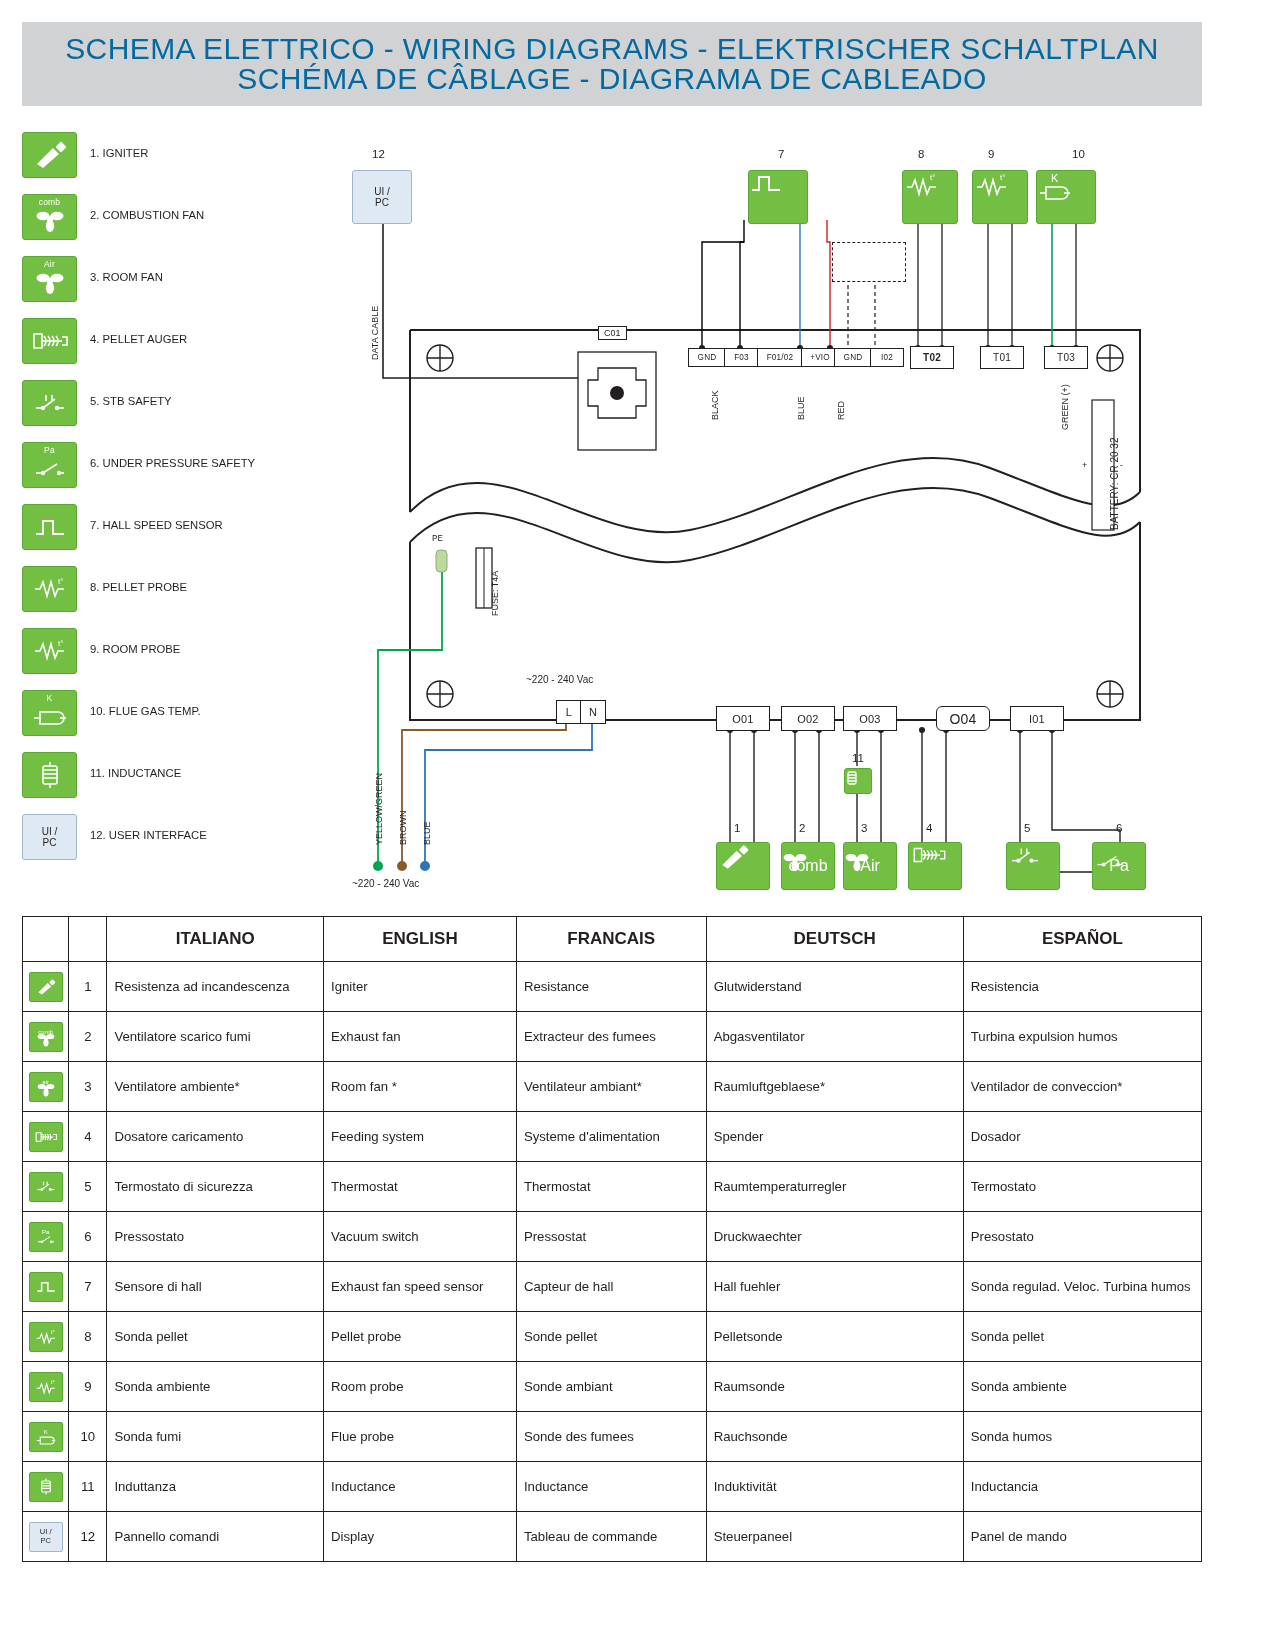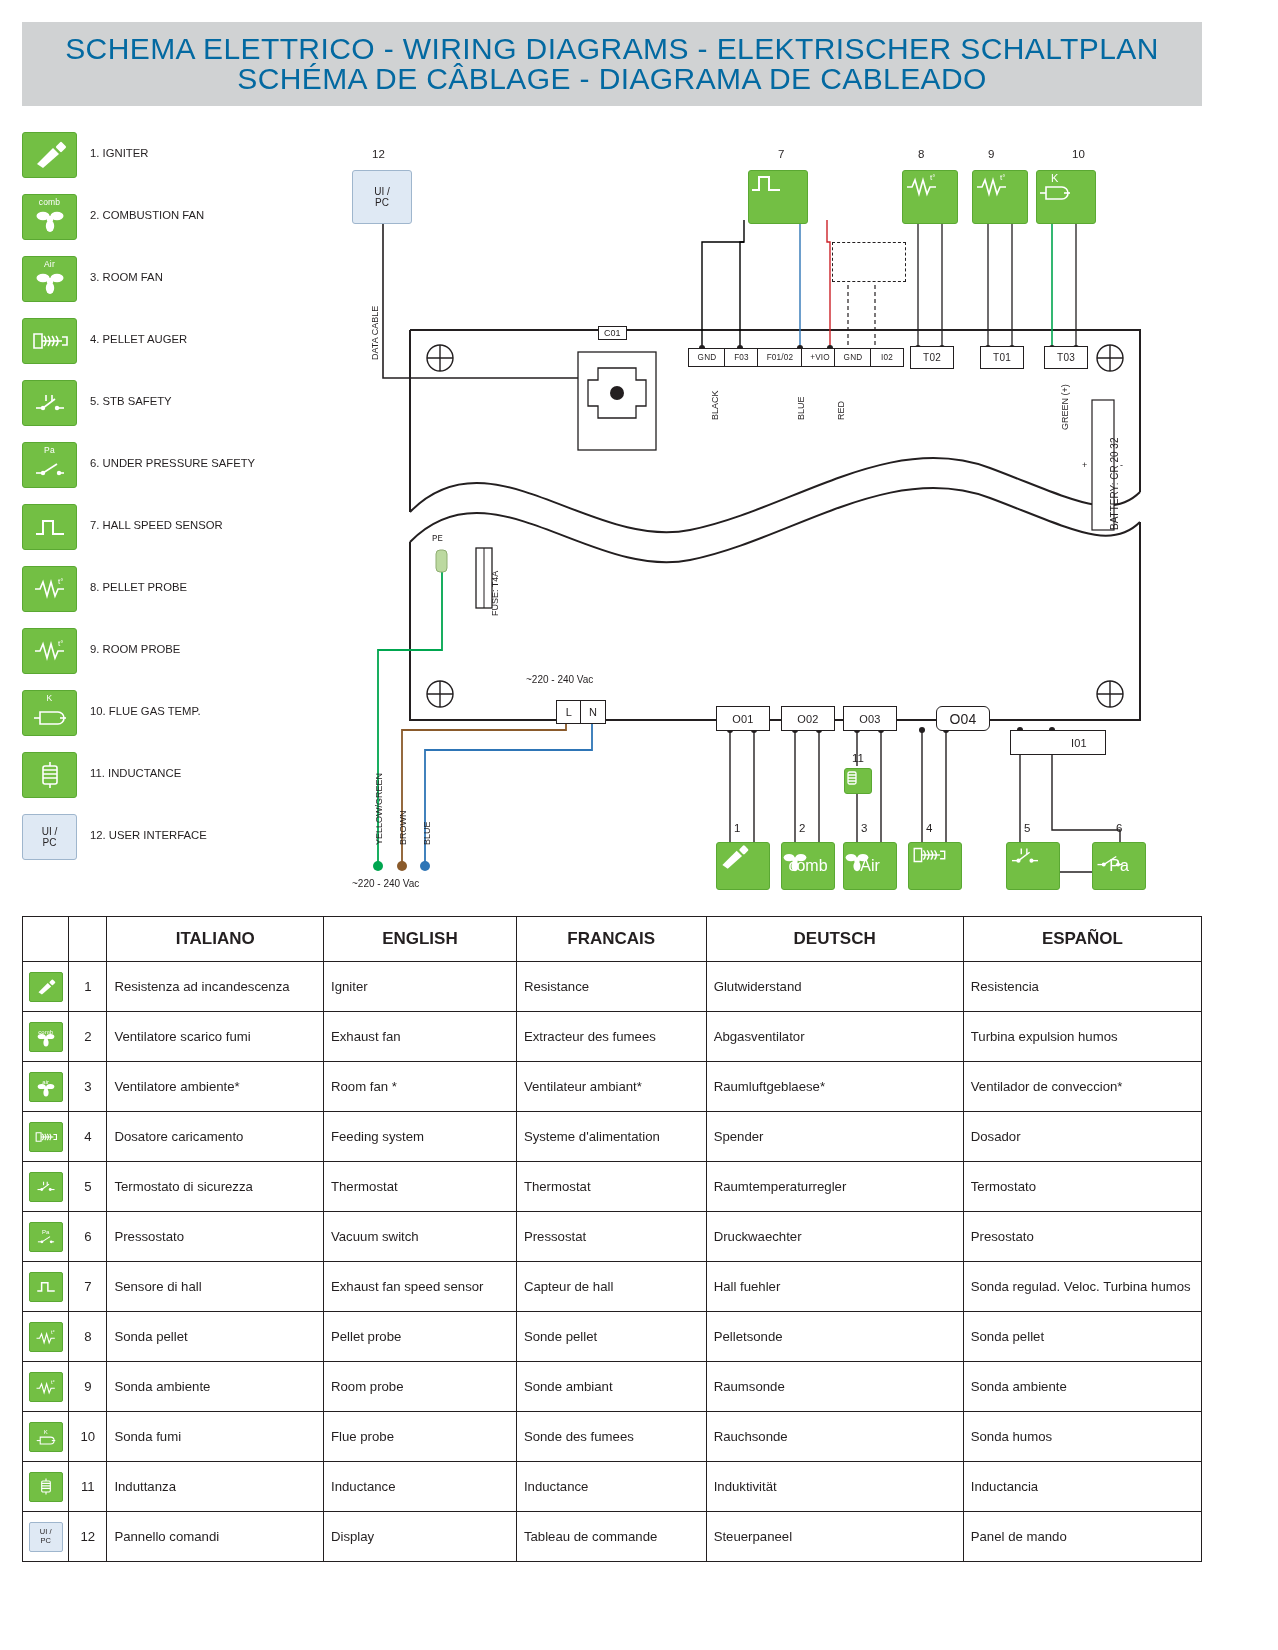--- a/index.html
+++ b/index.html
@@ -404,21 +404,21 @@
 
     <div class="termbox" style="left:358px;top:218px;width:36px;height:17px;">GND</div>
     <div class="termbox" style="left:394px;top:218px;width:33px;height:17px;">F03</div>
     <div class="termbox" style="left:427px;top:218px;width:44px;height:17px;">F01/02</div>
     <div class="termbox" style="left:471px;top:218px;width:36px;height:17px;">+VIO</div>
 
     <div class="termbox" style="left:504px;top:218px;width:36px;height:17px;">GND</div>
     <div class="termbox" style="left:540px;top:218px;width:32px;height:17px;">I02</div>
     <div class="termbox dashed" style="left:502px;top:112px;width:72px;height:38px;border:1px dashed #231f20;"></div>
 
-    <div class="termbox" style="left:580px;top:216px;width:42px;height:21px;font-size:10px;">T02</div>
+    <div class="termbox" style="left:580px;top:216px;width:42px;height:21px;font-size:10px;font-weight:bold;">T02</div>
     <div class="termbox" style="left:650px;top:216px;width:42px;height:21px;font-size:10px;">T01</div>
     <div class="termbox" style="left:714px;top:216px;width:42px;height:21px;font-size:10px;">T03</div>
 
     <div class="lbl" style="left:268px;top:196px;border:1px solid #231f20;padding:1px 5px;background:#fff;">C01</div>
 
     <div class="vlabel" style="left:779px;top:400px;font-size:10px;">BATTERY: CR 20 32</div>
     <div class="lbl" style="left:752px;top:330px;">+</div>
     <div class="lbl" style="left:790px;top:330px;">-</div>
 
     <div class="lbl" style="left:102px;top:404px;font-family:Liberation Mono, monospace;">PE</div>
@@ -430,21 +430,21 @@
     <div class="lbl10" style="left:22px;top:748px;">~220 - 240 Vac</div>
 
     <div class="vlabel" style="left:44px;top:715px;">YELLOW/GREEN</div>
     <div class="vlabel" style="left:68px;top:715px;">BROWN</div>
     <div class="vlabel" style="left:92px;top:715px;">BLUE</div>
 
     <div class="termbox" style="left:386px;top:576px;width:52px;height:23px;font-size:11px;">O01</div>
     <div class="termbox" style="left:451px;top:576px;width:52px;height:23px;font-size:11px;">O02</div>
     <div class="termbox" style="left:513px;top:576px;width:52px;height:23px;font-size:11px;">O03</div>
     <div class="termbox" style="left:606px;top:576px;width:52px;height:23px;font-size:14px;border-radius:6px;">O04</div>
-    <div class="termbox" style="left:680px;top:600px;width:52px;height:23px;font-size:11px;padding-left:42px;">I01</div>
+    <div class="termbox" style="left:680px;top:576px;width:52px;height:23px;font-size:11px;">I01</div>
 
     <div class="num" style="left:522px;top:622px;">11</div>
     <div class="node" style="left:514px;top:638px;width:26px;height:24px;">
       <svg width="14" height="18" viewBox="0 0 14 18">
           <g stroke="#ffffff" stroke-width="1.3" fill="none">
             <rect x="3" y="3" width="8" height="12" rx="1.5"></rect>
             <path d="M3 6 h8 M3 9 h8 M3 12 h8"></path>
           </g>
         </svg>
     </div>

